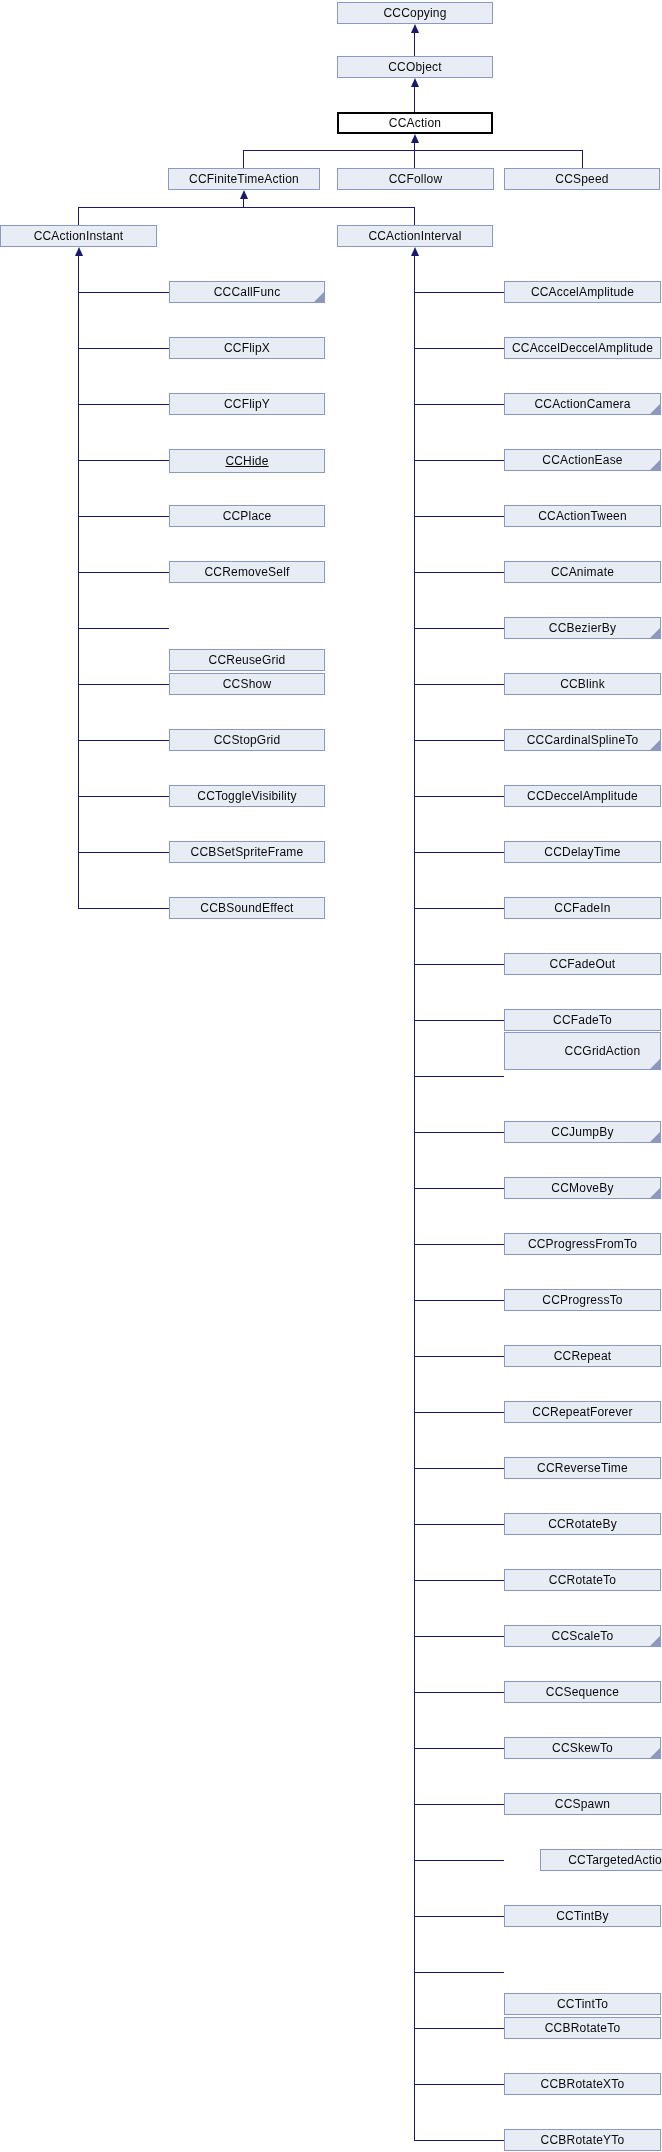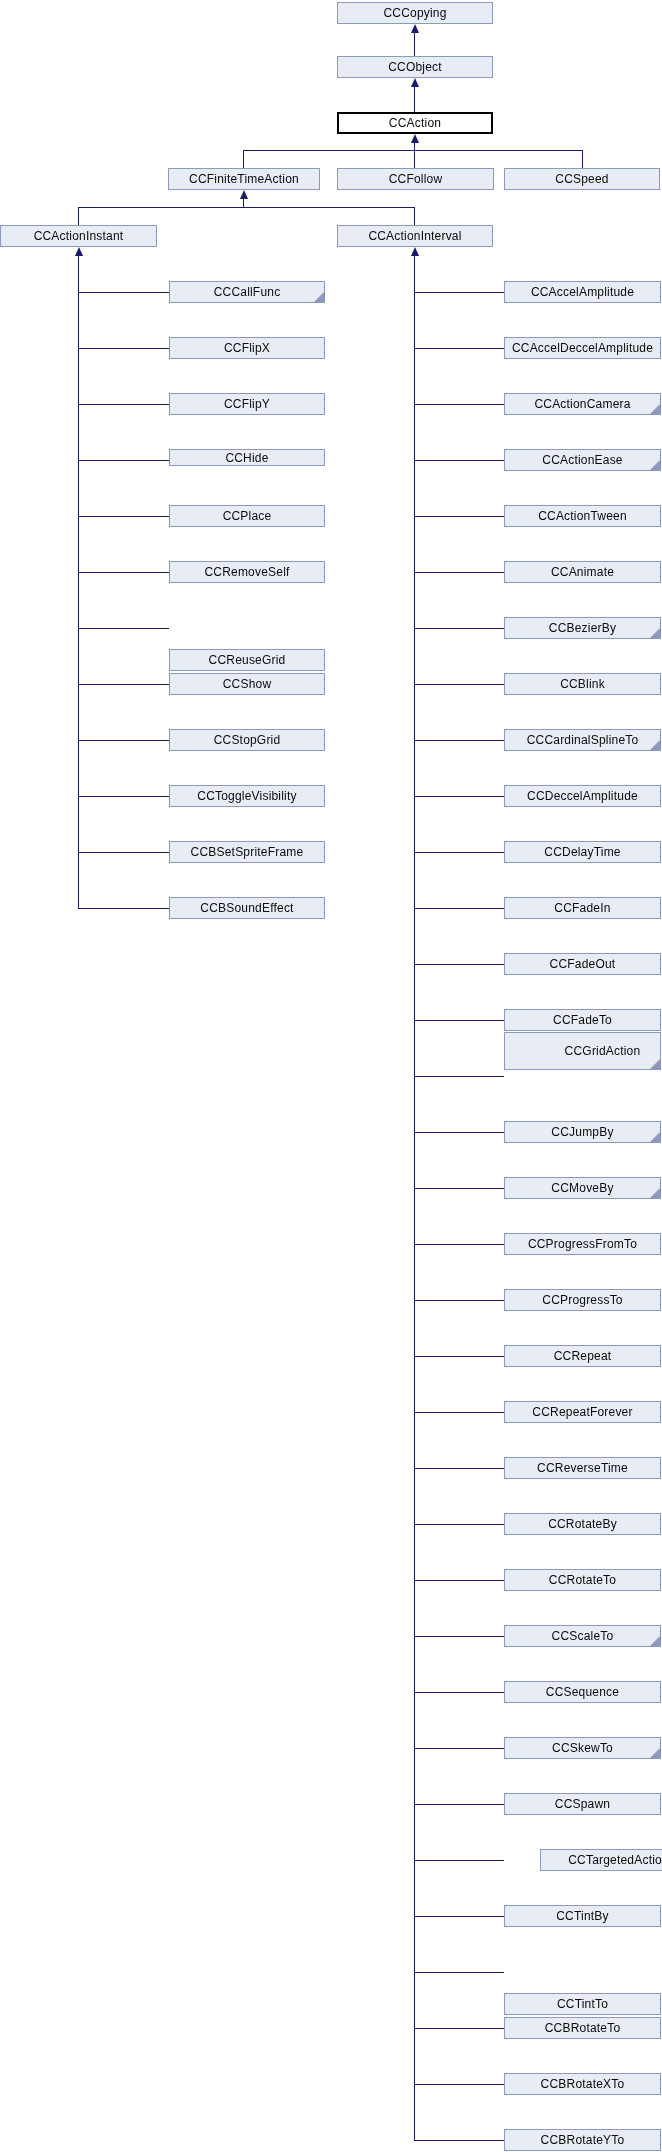--- a/index.html
+++ b/index.html
@@ -118,21 +118,21 @@
       <div class="node" style="left: 169px; top: 281px; width: 156px; height: 22px;">
         <span class="lbl">CCCallFunc</span>
         <span class="corner"></span>
       </div>
       <div class="node" style="left: 169px; top: 337px; width: 156px; height: 22px;">
         <span class="lbl">CCFlipX</span>
       </div>
       <div class="node" style="left: 169px; top: 393px; width: 156px; height: 22px;">
         <span class="lbl">CCFlipY</span>
       </div>
-      <div class="node" style="left: 169px; top: 449px; width: 156px; height: 17px;">
+      <div class="node" style="left: 169px; top: 449px; width: 156px; height: 24px; text-decoration: underline;">
         <span class="lbl">CCHide</span>
       </div>
       <div class="node" style="left: 169px; top: 505px; width: 156px; height: 22px;">
         <span class="lbl">CCPlace</span>
       </div>
       <div class="node" style="left: 169px; top: 561px; width: 156px; height: 22px;">
         <span class="lbl">CCRemoveSelf</span>
       </div>
       <div class="node" style="left: 169px; top: 617px; width: 156px; height: 22px; margin-top: 32px;">
         <span class="lbl">CCReuseGrid</span>

